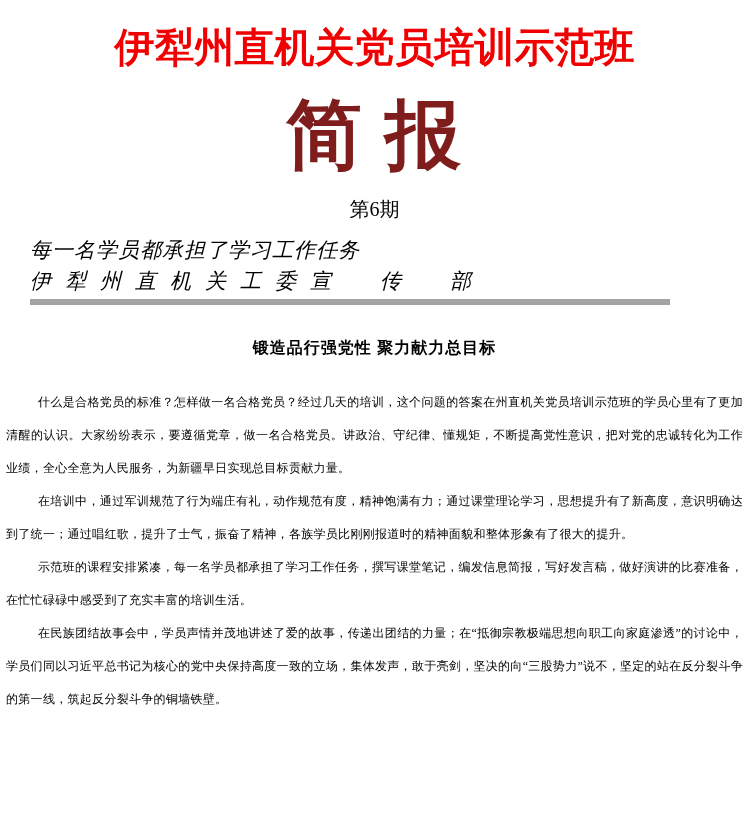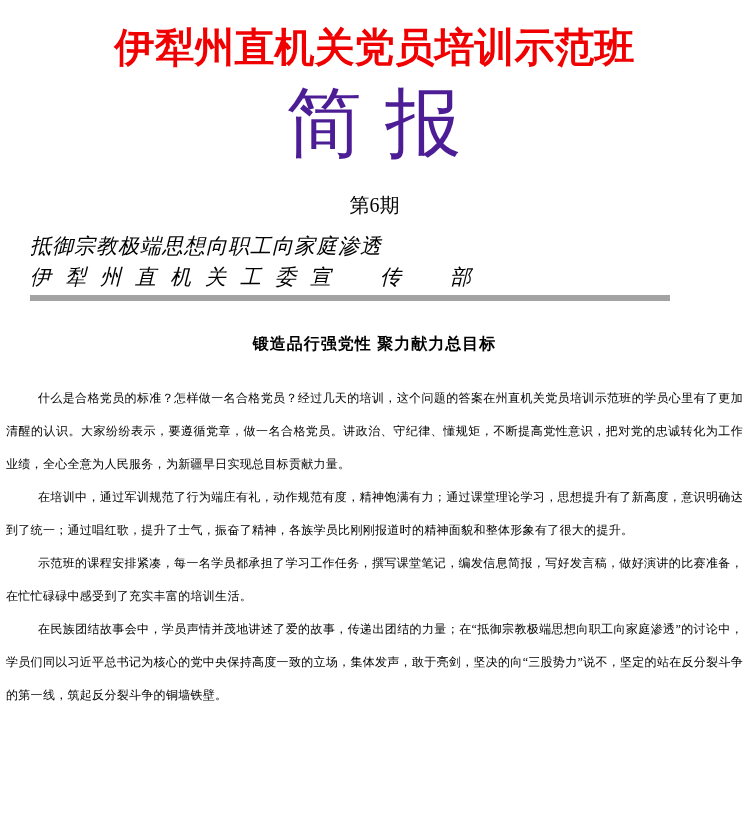--- a/index.html
+++ b/index.html
@@ -19,30 +19,30 @@
   .masthead-org {
     margin-top: 24px;
     text-align: center;
     color: #f00000;
     font-weight: bold;
     font-size: 40px;
     letter-spacing: 0px;
     line-height: 1.2;
   }
   .masthead-title {
-    margin-top: 8px;
+    margin-top: 20px;
     text-align: center;
-    color: #4c1d95;
-    font-weight: normal;
+    color: #7f1d1d;
+    font-weight: bold;
     font-size: 76px;
     line-height: 1.15;
     letter-spacing: 2px;
   }
   .issue {
-    margin-top: 24px;
+    margin-top: 16px;
     text-align: center;
     font-size: 20px;
     line-height: 28px;
   }
   .publisher {
     margin: 12px 0 0 30px;
     width: 640px;
   }
   .pub-line1 {
     font-size: 21px;
@@ -95,21 +95,21 @@
 
 <div class="page">
 
   <div class="masthead-org">伊犁州直机关党员培训示范班</div>
 
   <div class="masthead-title">简 报</div>
 
   <div class="issue">第6期</div>
 
   <div class="publisher">
-    <div class="pub-line1">抵御宗教极端思想向职工向家庭渗透</div>
+    <div class="pub-line1">每一名学员都承担了学习工作任务</div>
     <div class="pub-line2">
       <span class="dept">伊犁州直机关工委宣　传　部</span>
     </div>
   </div>
 
   <h1 class="headline">锻造品行强党性 聚力献力总目标</h1>
 
   <div class="article-body">
     <p>什么是合格党员的标准？怎样做一名合格党员？经过几天的培训，这个问题的答案在州直机关党员培训示范班的学员心里有了更加清醒的认识。大家纷纷表示，要遵循党章，做一名合格党员。讲政治、守纪律、懂规矩，不断提高党性意识，把对党的忠诚转化为工作业绩，全心全意为人民服务，为新疆早日实现总目标贡献力量。</p>
     <p>在培训中，通过军训规范了行为端庄有礼，动作规范有度，精神饱满有力；通过课堂理论学习，思想提升有了新高度，意识明确达到了统一；通过唱红歌，提升了士气，振奋了精神，各族学员比刚刚报道时的精神面貌和整体形象有了很大的提升。</p>

